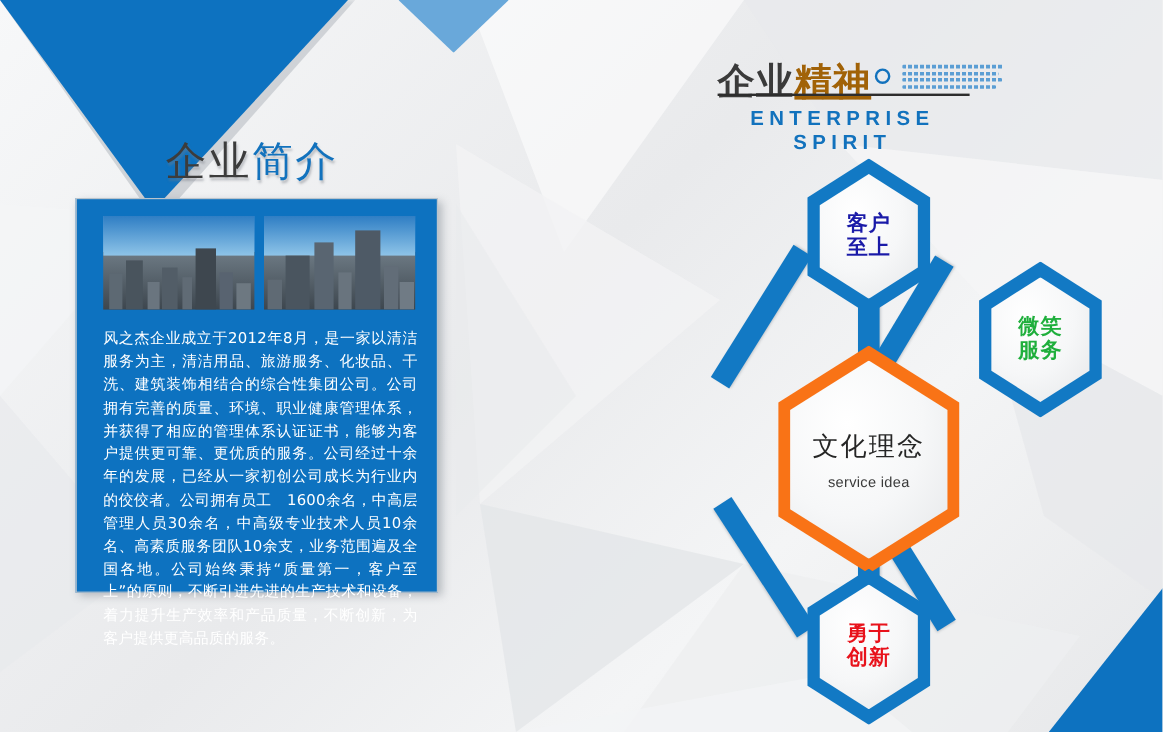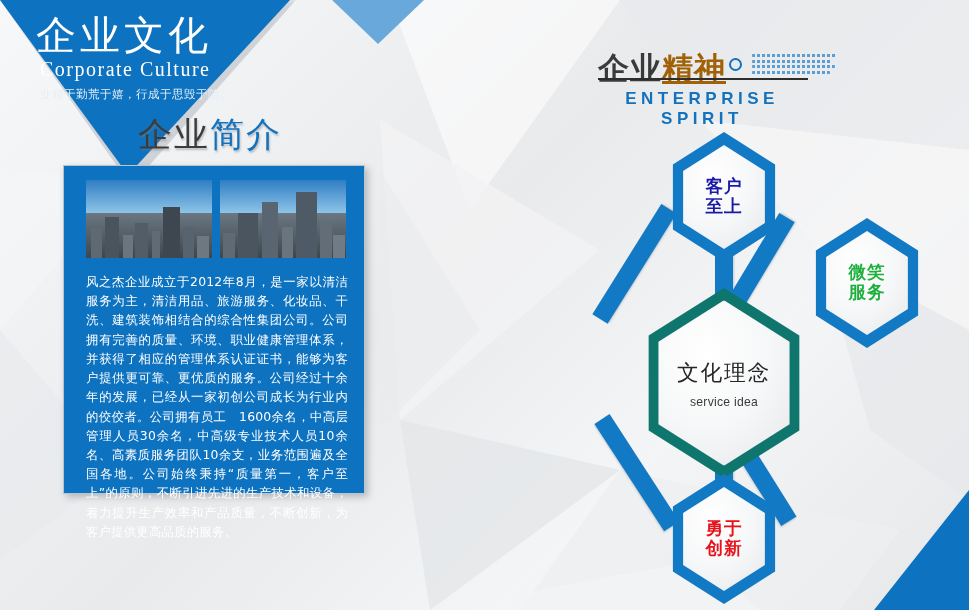--- a/index.html
+++ b/index.html
@@ -174,21 +174,21 @@
   }
   .hex-label{
     font-family:"DejaVu Sans","Liberation Sans",sans-serif;
     font-weight:700;font-size:22px;line-height:1.12;text-align:center;
     letter-spacing:1px;white-space:pre-line;
   }
   .hex-center{
     position:absolute;z-index:3;
     -webkit-clip-path:polygon(50% 0%,93.3% 25%,93.3% 75%,50% 100%,6.7% 75%,6.7% 25%);
     clip-path:polygon(50% 0%,93.3% 25%,93.3% 75%,50% 100%,6.7% 75%,6.7% 25%);
-    background:#0f766e;
+    background:#f97316;
     filter:drop-shadow(2px 3px 4px rgba(110,120,130,.4));
   }
   .hex-center .hex-inner{transform:scale(.87);}
   .center-cn{
     font-family:"DejaVu Sans","Liberation Sans",sans-serif;
     font-size:25px;color:#262626;letter-spacing:2px;
   }
   .center-en{
     font-size:14px;color:#3a3a3a;margin-top:9px;letter-spacing:.3px;
     font-family:"Liberation Sans","DejaVu Sans",sans-serif;
@@ -214,25 +214,20 @@
       <polygon points="380,170 480,330 380,430" fill="#e9ebed" opacity=".6"></polygon>
       <polygon points="430,610 700,560 760,610" fill="#f3f4f5" opacity=".75"></polygon>
     </svg>
   </div>
 
   <div class="tl-blue-shadow"></div>
   <div class="tl-blue"></div>
   <div class="tl-lightblue"></div>
   <div class="br-blue"></div>
 
-  <div class="hdr-left">
-    <div class="hdr-cn">企业文化</div>
-    <div class="hdr-en">Corporate Culture</div>
-    <div class="hdr-sub">业精于勤荒于嬉，行成于思毁于随。</div>
-  </div>
 
   <div class="intro-title">
     <span class="dark">企业</span><span class="blue">简介</span>
   </div>
 
   <div class="card">
     <div class="card-photos">
       <div class="photo p1">
         <div class="sky"></div>
         <div class="bld b1"></div>

